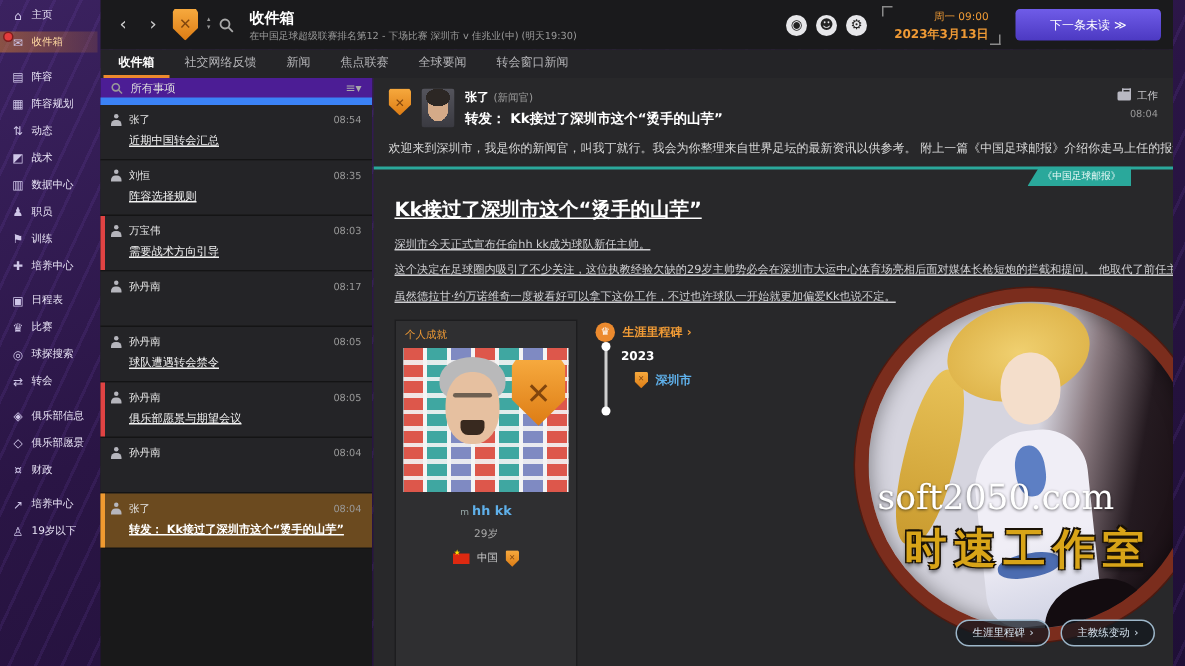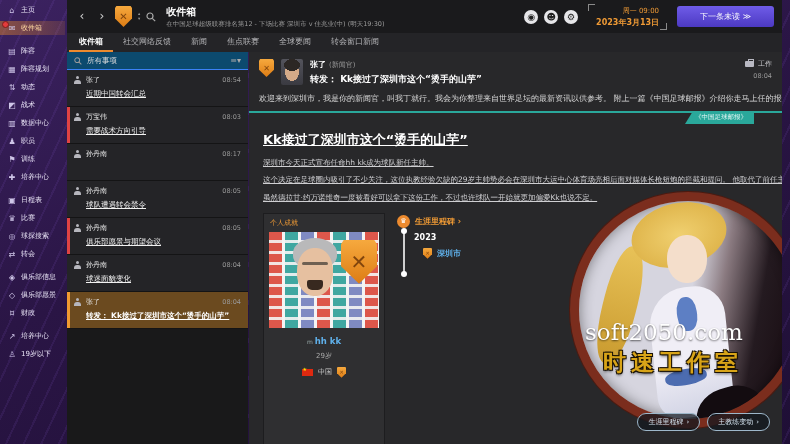--- a/index.html
+++ b/index.html
@@ -36,21 +36,21 @@
   .datebox::after  { content:""; position:absolute; right:0; bottom:0; width:6px; height:6px; border-right:1px solid #8a8a8a; border-bottom:1px solid #8a8a8a; }
   .date1 { font-size:7px; color:#ef9a35; }
   .date2 { font-size:8px; font-weight:bold; color:#ef9a35; margin-top:1px; }
   .next-btn { background:linear-gradient(#6f5ce8,#4c39c2); border-radius:3px; color:#fff; font-size:8px; padding:5px 23px; cursor:pointer; white-space:nowrap; }
   
   .tabbar { position:absolute; left:67px; top:33px; width:715px; height:19px; background:#242427; display:flex; align-items:stretch; padding-left:2px; }
   .tab { font-size:8px; color:#b5b5b8; padding:0 10px; display:flex; align-items:center; cursor:pointer; border-bottom:2px solid transparent; }
   .tab.active { color:#fff; font-weight:bold; border-bottom:2px solid #ec8a2e; }
   
   .listcol { position:absolute; left:67px; top:52px; width:181px; height:392px; background:#19191a; }
-  .filter-row { height:18px; background:#0c4a6e; display:flex; align-items:center; gap:5px; padding:0 7px; border-bottom:1px solid #3b82f6; cursor:pointer; }
+  .filter-row { height:18px; background:#4c1d95; display:flex; align-items:center; gap:5px; padding:0 7px; border-bottom:5px solid #3b82f6; cursor:pointer; }
   .filter-lab { font-size:7.5px; color:#ddd; flex:1; }
   .sort-ico { font-size:8px; color:#aaa; }
   .grp-hdr { height:13px; background:#151516; display:flex; align-items:center; padding:0 7px; cursor:pointer; }
   .grp-lab { font-size:6.5px; font-weight:bold; color:#d8d8d8; flex:1; }
   .grp-chev { font-size:6px; color:#999; }
   .msg { position:relative; height:37px; padding:5px 7px 0 7px; background:#242427; border-bottom:1px solid #141415; cursor:pointer; }
   .msg.flagged::before { content:""; position:absolute; left:0; top:0; bottom:0; width:3px; background:#e04343; }
   .msg.selected { background:#6b4a1f; }
   .msg.selected::before { content:""; position:absolute; left:0; top:0; bottom:0; width:3px; background:#f09a30; }
   .msg-r1 { display:flex; align-items:center; gap:5px; }
@@ -133,21 +133,21 @@
        border:9px solid #7b2d1d; box-shadow:0 0 0 1px #51190e, inset 0 0 14px rgba(0,0,0,.45); overflow:hidden;
        background:linear-gradient(100deg,#d6d5df 0%,#d6d5df 50%,#8a7a80 62%,#241a20 78%,#15090e 100%); }
   .wm-hair { position:absolute; left:52px; top:2px; width:96px; height:64px; border-radius:50%; background:radial-gradient(#f0d070,#d9ab3e); transform:rotate(-12deg); }
   .wm-pony { position:absolute; left:24px; top:44px; width:34px; height:120px; border-radius:46%; background:linear-gradient(#e8c258,#c99a2e); transform:rotate(14deg); }
   .wm-face { position:absolute; left:88px; top:34px; width:40px; height:48px; border-radius:48%; background:#f4decb; }
   .wm-suit { position:absolute; left:74px; top:86px; width:76px; height:130px; border-radius:38px 30px 18px 22px; background:linear-gradient(170deg,#f0eef6 55%,#cdd0e2); transform:rotate(-6deg); }
   .wm-blue1 { position:absolute; left:98px; top:96px; width:20px; height:34px; border-radius:45%; background:#5d7fc4; transform:rotate(-8deg); }
   .wm-blue2 { position:absolute; left:86px; top:168px; width:42px; height:16px; border-radius:45%; background:#4c6cb0; transform:rotate(-10deg); }
   .wm-dark { position:absolute; left:118px; top:186px; width:70px; height:60px; border-radius:45%; background:#130c10; transform:rotate(-18deg); }
   .wm-t1 { position:absolute; left:6px; top:118px; width:224px; font-family:"DejaVu Serif","Liberation Serif",serif; font-size:23px; color:#fff; text-shadow:0 1px 2px rgba(0,0,0,.6); letter-spacing:0px; z-index:5; }
-  .wm-t2 { position:absolute; left:24px; top:146px; font-size:23px; font-weight:bold; color:#d8a418; letter-spacing:5px; z-index:5;
+  .wm-t2 { position:absolute; left:24px; top:146px; font-size:28px; font-weight:bold; color:#d8a418; letter-spacing:5px; z-index:5;
            text-shadow:-1px -1px 0 #1a1206, 1px -1px 0 #1a1206, -1px 1px 0 #1a1206, 1px 1px 0 #1a1206, 0 2px 3px rgba(0,0,0,.6); }
 </style>
 </head>
 <body>
 
 <nav class="sidebar">
   <div class="side-item">
       <span class="s-ico">⌂</span>
       <span class="s-lab">主页</span>
     </div>
@@ -273,20 +273,28 @@
   </div>
 
   <div class="msg">
     <div class="msg-r1">
         <span class="p-ico"></span>
         <span class="msg-sender">张了</span>
         <span class="msg-time">08:54</span>
       </div>
     <div class="msg-subj">近期中国转会汇总</div>
   </div>
+  <div class="msg">
+    <div class="msg-r1">
+        <span class="p-ico"></span>
+        <span class="msg-sender">刘恒</span>
+        <span class="msg-time">08:35</span>
+      </div>
+    <div class="msg-subj">阵容选择规则</div>
+  </div>
   <div class="msg flagged">
     <div class="msg-r1">
         <span class="p-ico"></span>
         <span class="msg-sender">万宝伟</span>
         <span class="msg-time">08:03</span>
       </div>
     <div class="msg-subj">需要战术方向引导</div>
   </div>
   <div class="msg">
     <div class="msg-r1">
@@ -310,21 +318,20 @@
         <span class="msg-time">08:05</span>
       </div>
     <div class="msg-subj">俱乐部愿景与期望会议</div>
   </div>
   <div class="msg">
     <div class="msg-r1">
         <span class="p-ico"></span>
         <span class="msg-sender">孙丹南</span>
         <span class="msg-time">08:04</span>
       </div>
-    <div class="msg-subj">球迷面貌变化</div>
   </div>
   <div class="msg selected">
     <div class="msg-r1">
         <span class="p-ico"></span>
         <span class="msg-sender">张了</span>
         <span class="msg-time">08:04</span>
       </div>
     <div class="msg-subj">转发： Kk接过了深圳市这个“烫手的山芋”</div>
   </div>
 </section>

